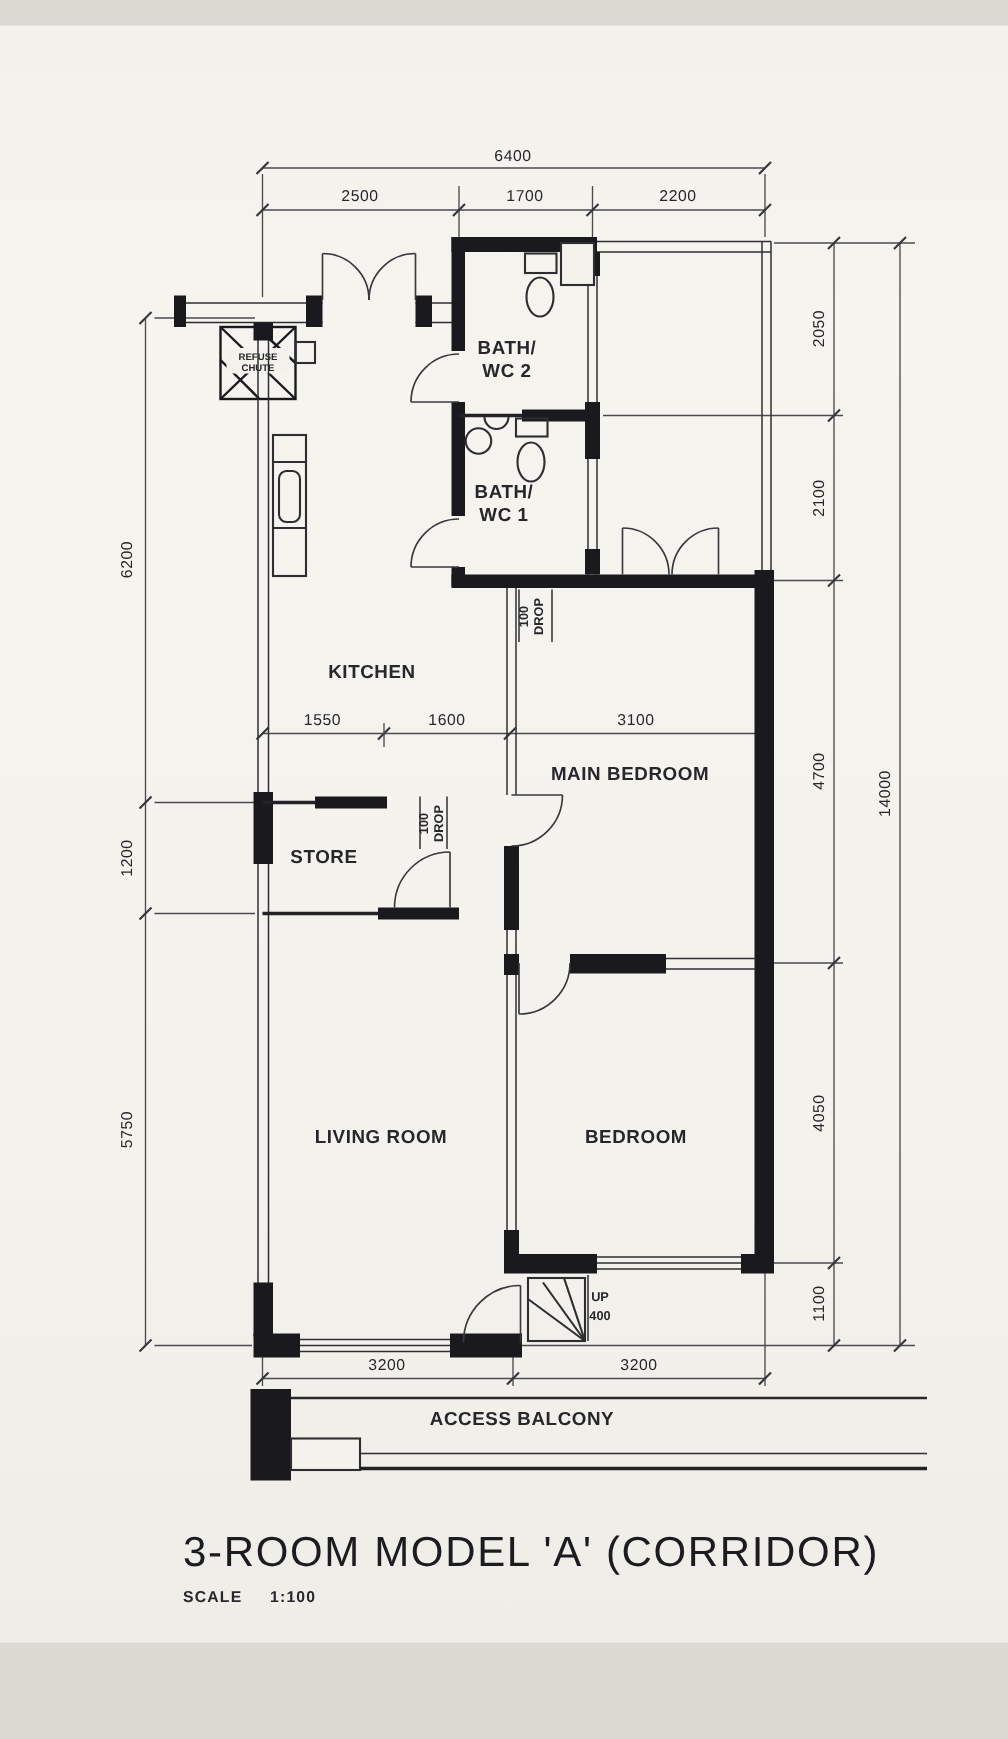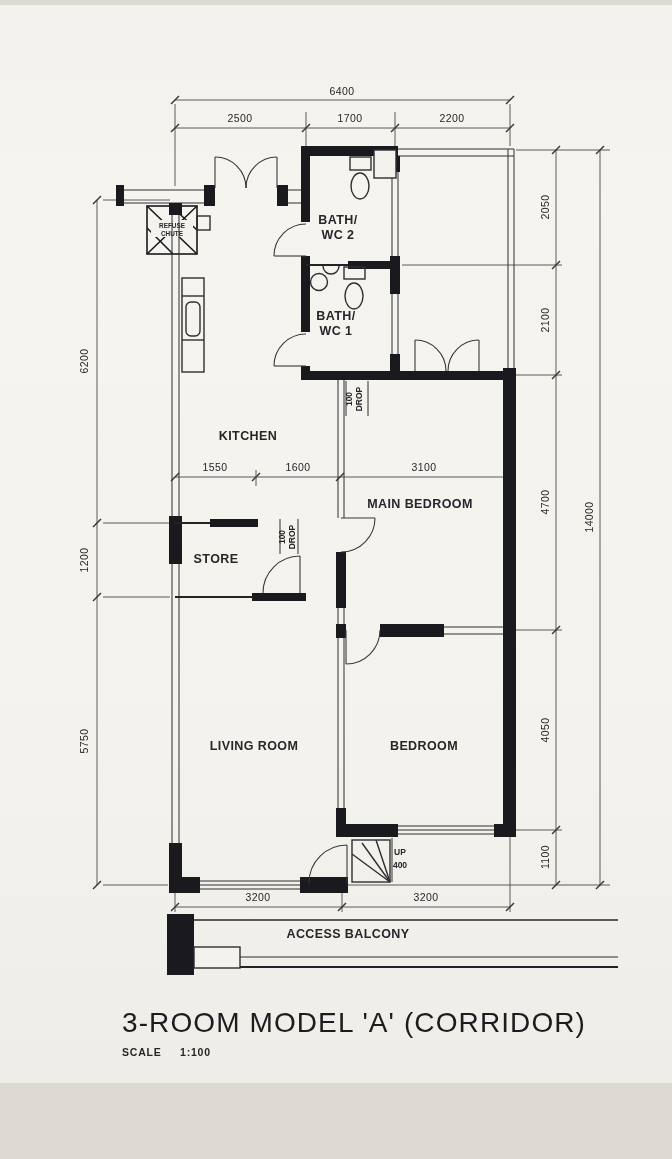--- a/index.html
+++ b/index.html
@@ -1,19 +1,19 @@
 <!DOCTYPE html>
 <html><head>
 <meta charset="utf-8">
 <style>
   html,body { margin:0; padding:0; background:#dddad4; }
   .page {
     position:relative;
     width:672px; height:1083px;
-    margin:0 auto;
+    margin:12px auto;
     background:linear-gradient(180deg,#f3f1ec 0%, #f6f4ef 18%, #f4f2ec 70%, #efede7 100%);
     overflow:hidden;
     font-family:"Liberation Sans", sans-serif;
   }
   svg { position:absolute; left:0; top:0; }
   .ln   { stroke:#2e2e32; stroke-width:1;   fill:none; }
   .ln15 { stroke:#28282c; stroke-width:1.6; fill:none; }
   .ln2  { stroke:#232327; stroke-width:2.2; fill:none; }
   .wall { fill:#1a1a1e; stroke:none; }
   .dim  { stroke:#4a4a50; stroke-width:0.9; fill:none; }

